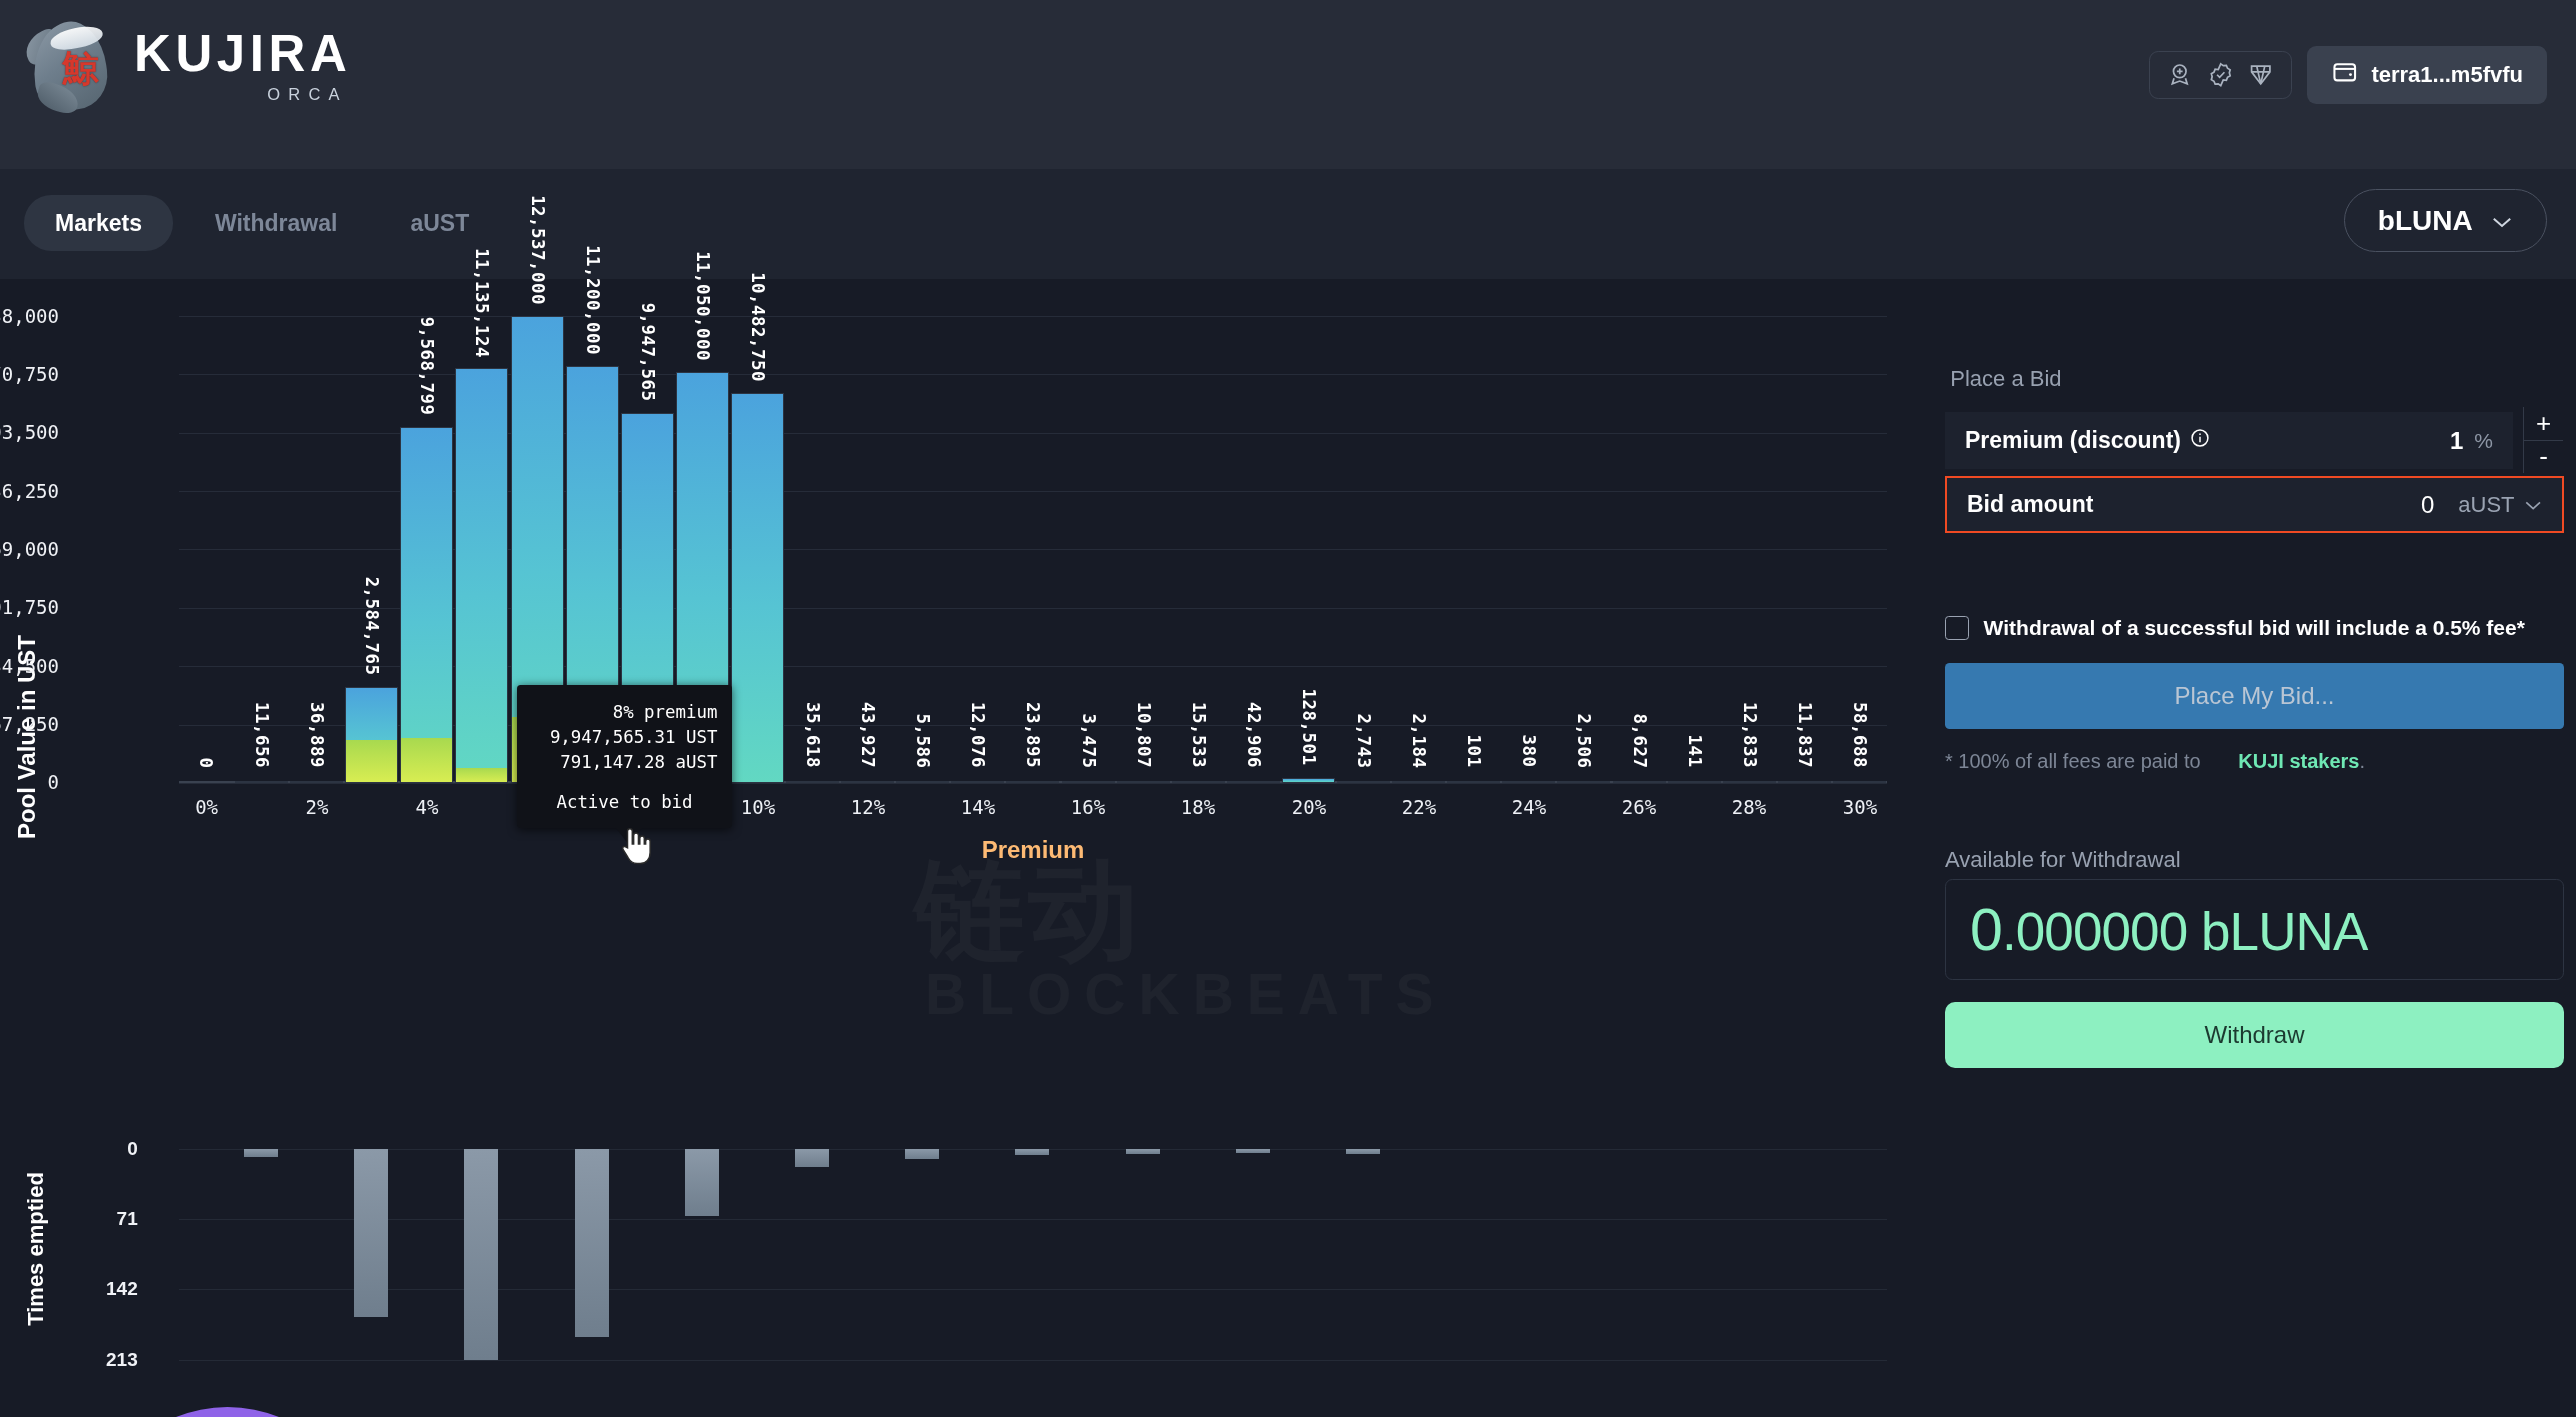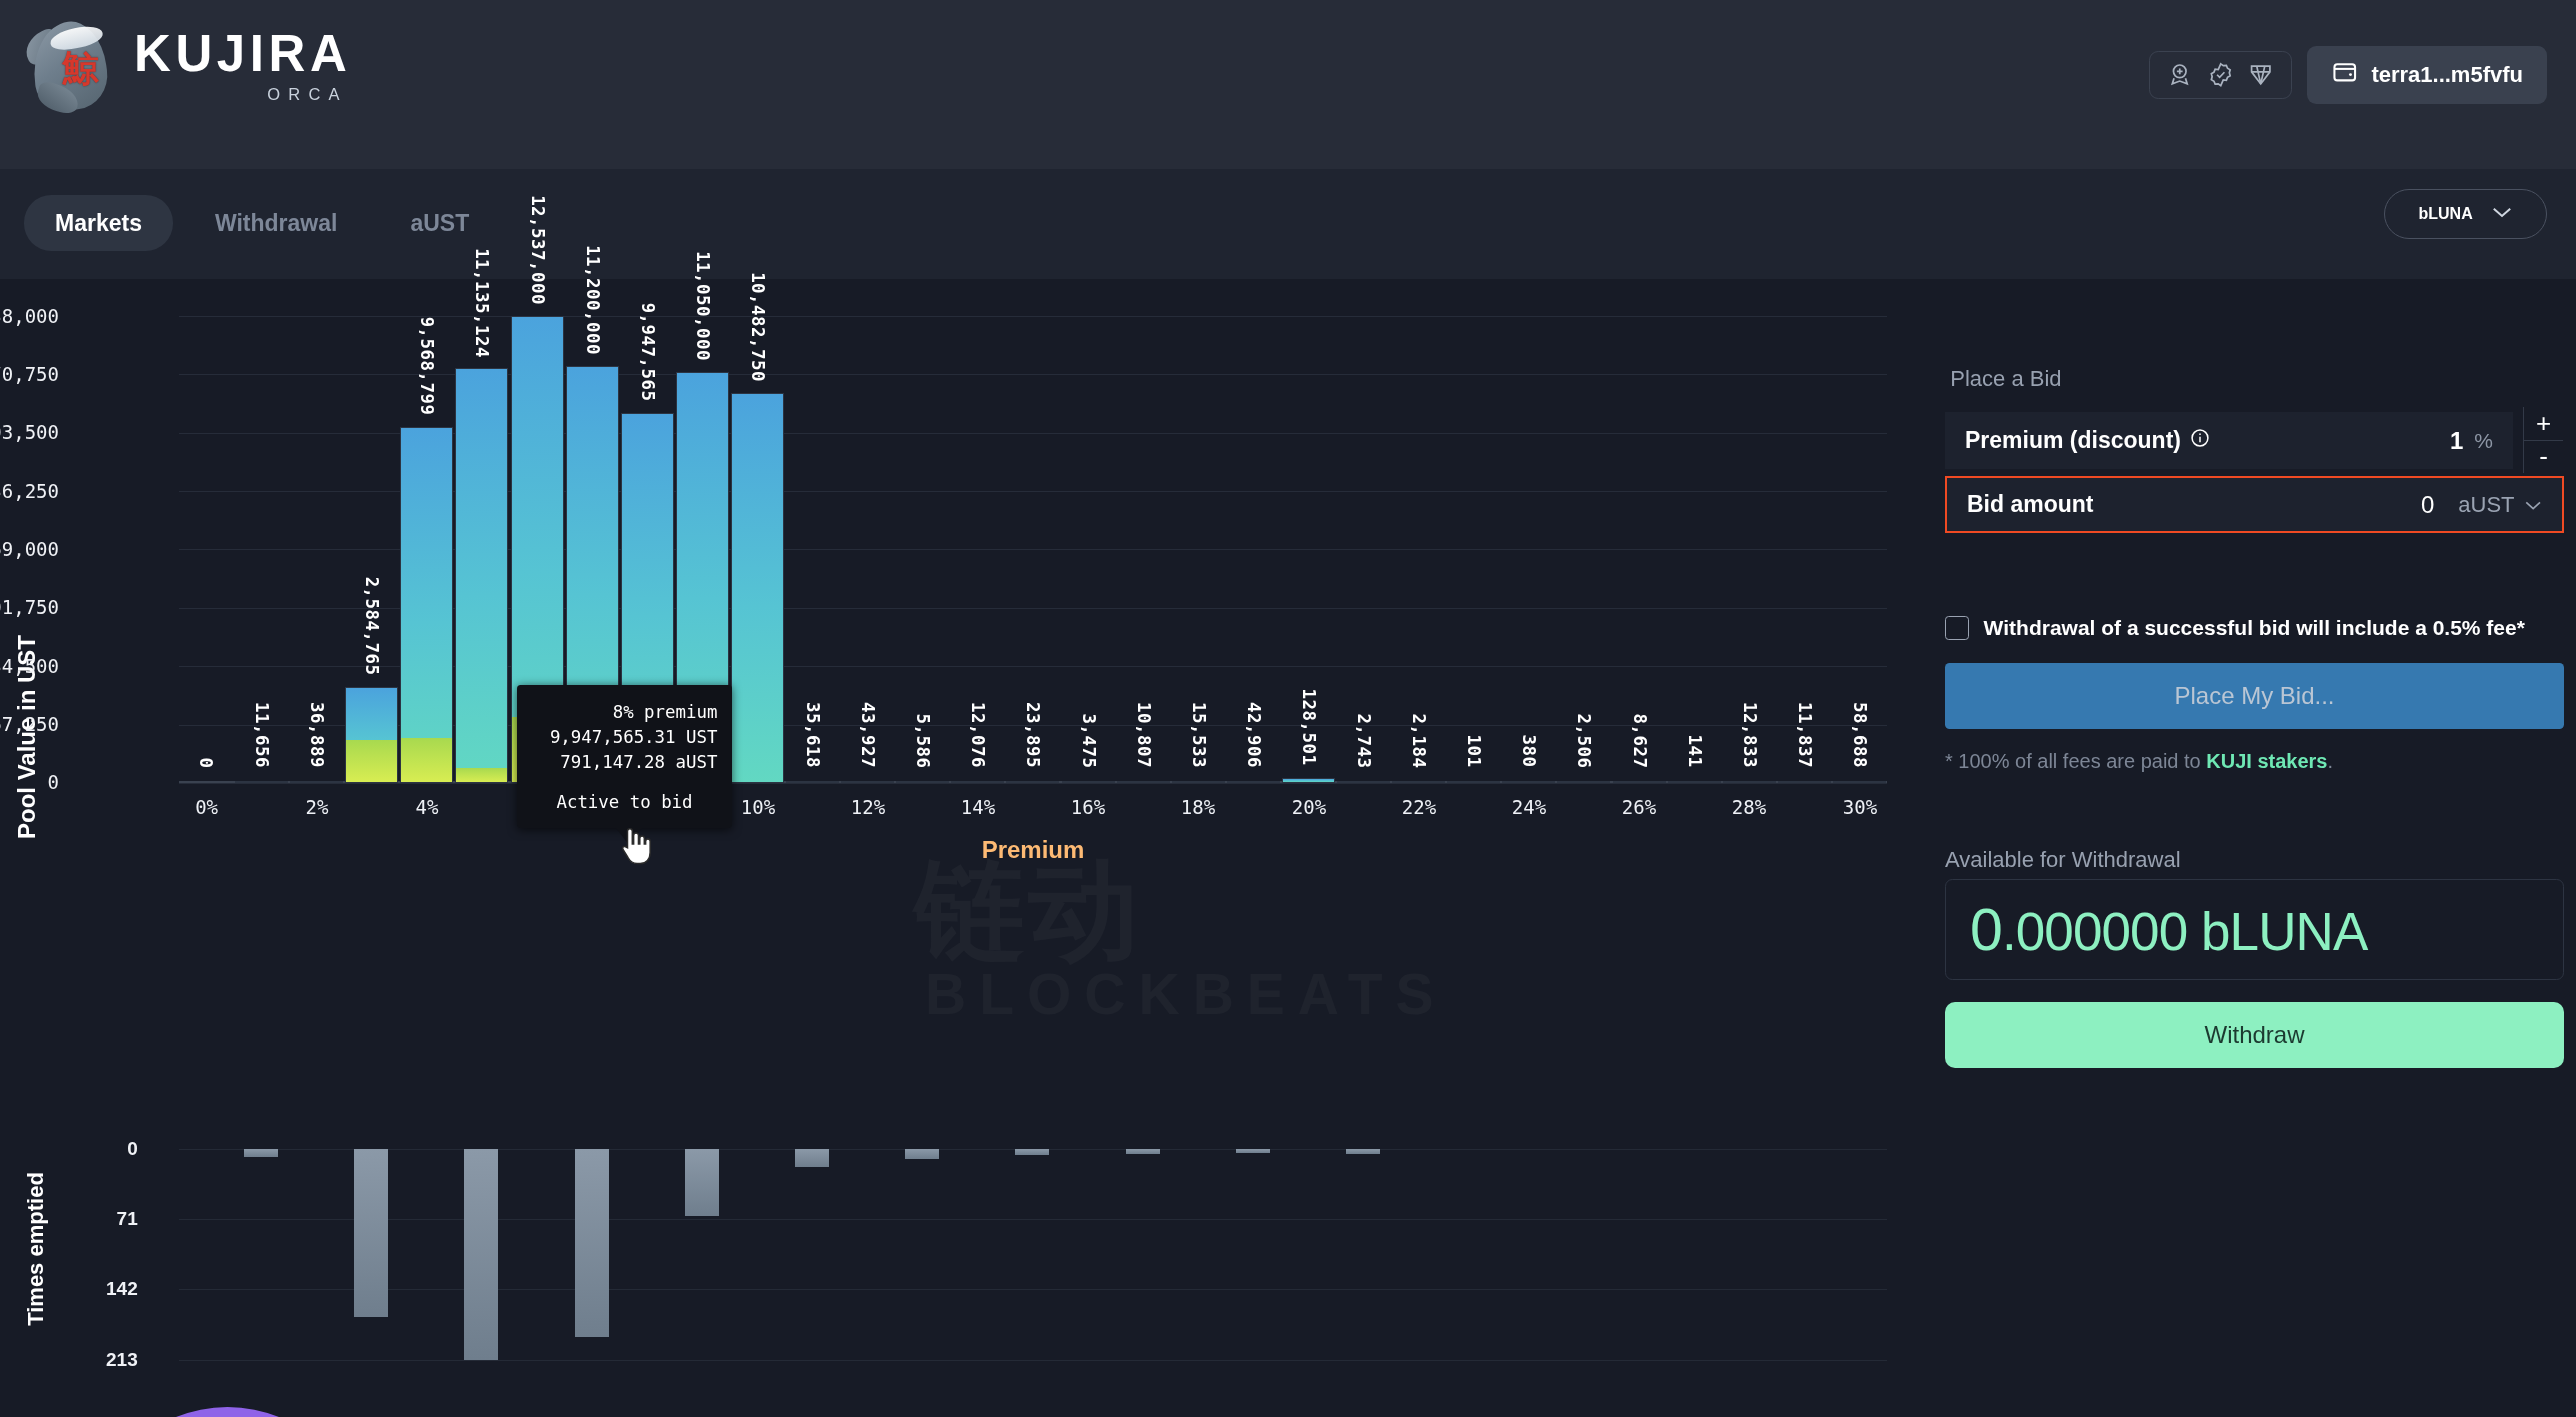--- a/index.html
+++ b/index.html
@@ -73,21 +73,21 @@
   .tabs { position: absolute; left: 24px; top: 26px; display: flex; gap: 11px; }
   .tab {
     padding: 14.6px 31px; border-radius: 27.5px; font-size: 23px; font-weight: 700;
     color: #7d8798; cursor: pointer; background: transparent;
   }
   .tab.active { background: #2e3542; color: #ffffff; }
   .asset-select {
     position: absolute; right: 29px; top: 20px;
     display: flex; align-items: center; gap: 18.3px;
     border: 0.9px solid #4a5160; border-radius: 33px; padding: 14.6px 33px;
-    font-size: 16px; font-weight: 700; color: #fff; cursor: pointer;
+    font-size: 28px; font-weight: 700; color: #fff; cursor: pointer;
   }
 
   
   .main { position: absolute; left: 0; top: 279px; width: 1932px; height: 1138px; background: #171b26; }
   .chart-panel { position: absolute; left: 0; top: 0; width: 1932px; height: 806px; }
 
   .ylabel {
     position: absolute; left: 13px; top: 458px;
     transform: rotate(-90deg) translate(-50%, 0); transform-origin: left top;
     font-size: 24px; font-weight: 700; color: #fff; white-space: nowrap;
@@ -240,21 +240,21 @@
   .checkbox { width: 24px; height: 24px; border: 1.8px solid #9aa3b2; border-radius: 3.7px; background: transparent; cursor: pointer; }
   .fee-text { font-size: 21px; font-weight: 700; color: #fff; }
 
   .place-bid-btn {
     position: absolute; left: 13px; top: 384px; width: 619px; height: 66px;
     background: #3679b0; border-radius: 4.6px;
     display: flex; align-items: center; justify-content: center;
     font-size: 24px; color: #bac6d4; cursor: pointer;
   }
   .fee-note { position: absolute; left: 13px; top: 471px; font-size: 20px; color: #7d8696; }
-  .fee-note .kuji { color: #6fe8b4; font-weight: 700; }
+  .fee-note .kuji { color: #6fe8b4; font-weight: 700; margin-left: 32px; }
 
   .wd-title { position: absolute; left: 13px; top: 568px; font-size: 22px; color: #98a1b0; }
   .wd-box {
     position: absolute; left: 13px; top: 600px; width: 619px; height: 101px;
     border: 0.9px solid #2d3442; border-radius: 7.3px; display: flex; align-items: center; padding-left: 24px;
   }
   .wd-amount { font-size: 53px; color: #8df0c1; font-weight: 400; letter-spacing: -0.9px; }
   .wd-amount .big { font-size: 59px; }
   .withdraw-btn {
     position: absolute; left: 13px; top: 723px; width: 619px; height: 66px;

